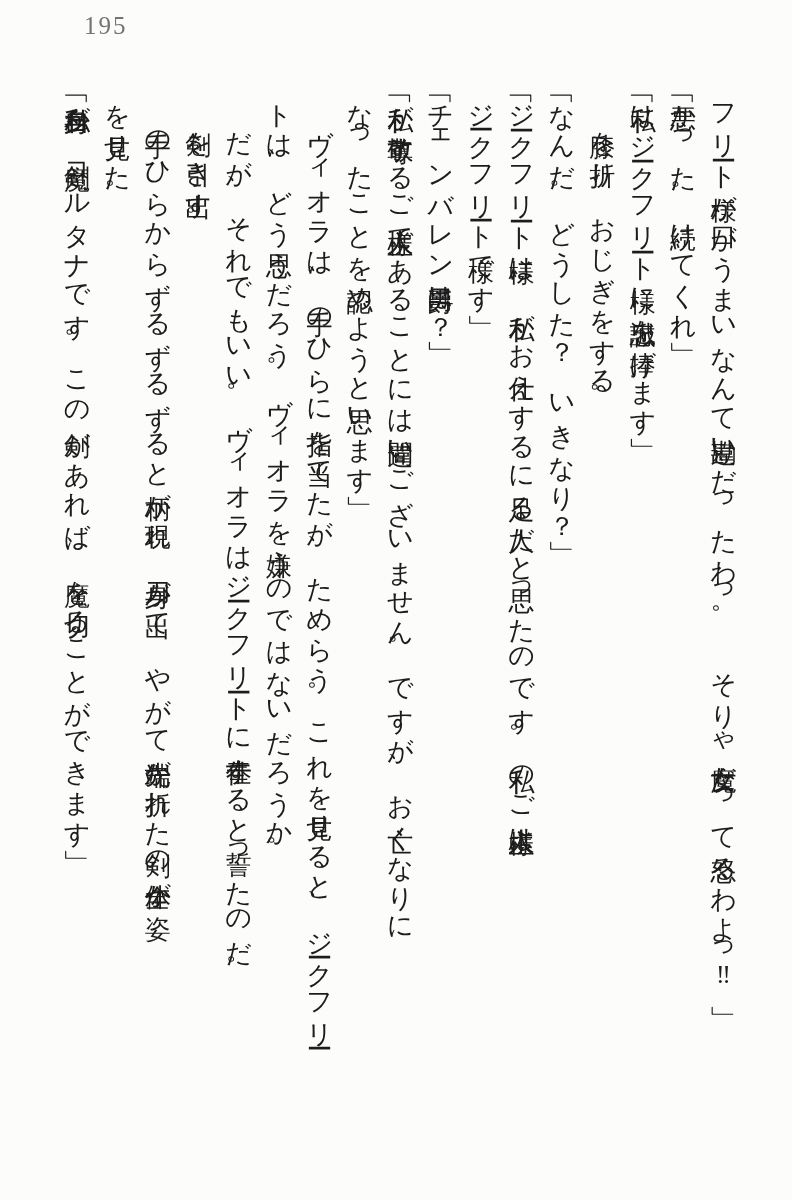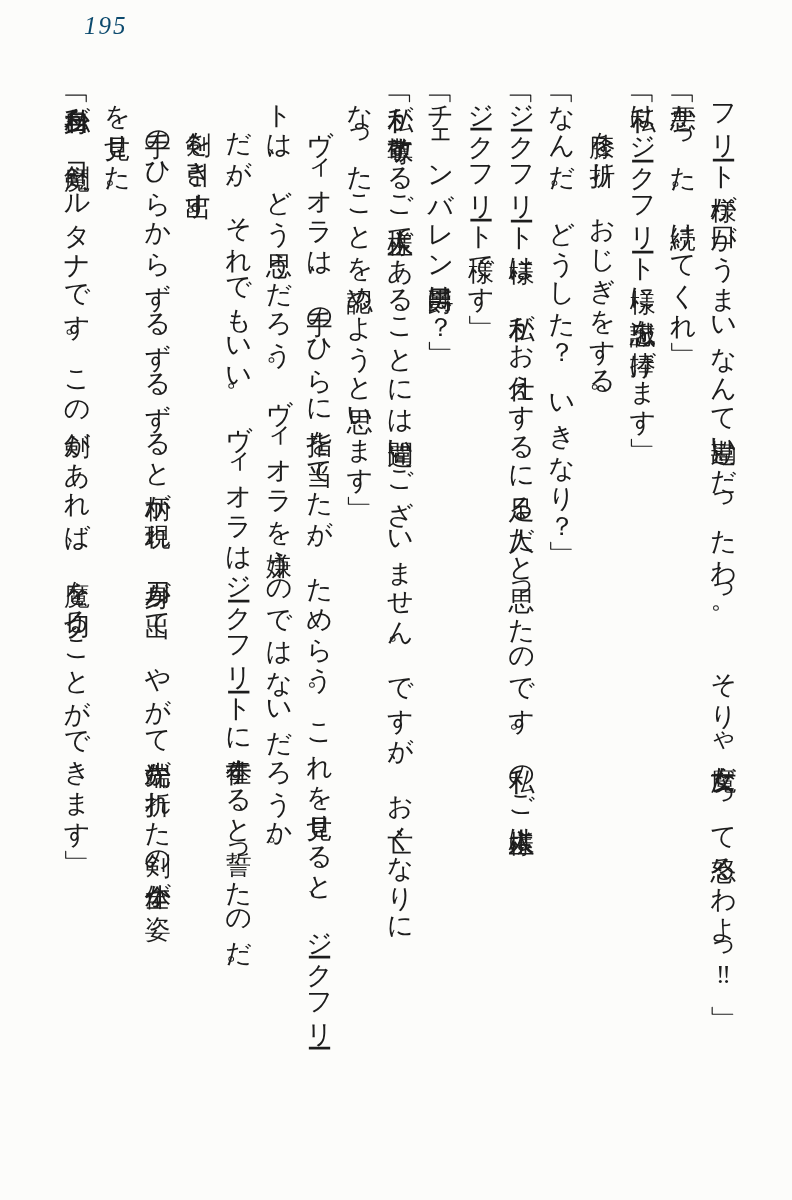--- a/index.html
+++ b/index.html
@@ -12,22 +12,21 @@
     height: 1200px;
     background: #fcfcfa;
     overflow: hidden;
     font-family: "Liberation Serif", "DejaVu Serif", serif;
   }
   .page-number {
     position: absolute;
     top: 12px;
     left: 84px;
     font-size: 25px;
-    font-style: italic;
-    color: #0c4a6e;
+    color: #737373;
     letter-spacing: 2px;
   }
   .text-block {
     position: absolute;
     top: 86px;
     right: 49px;
     height: 1040px;
     writing-mode: vertical-rl;
     text-orientation: mixed;
     font-size: 26px;

